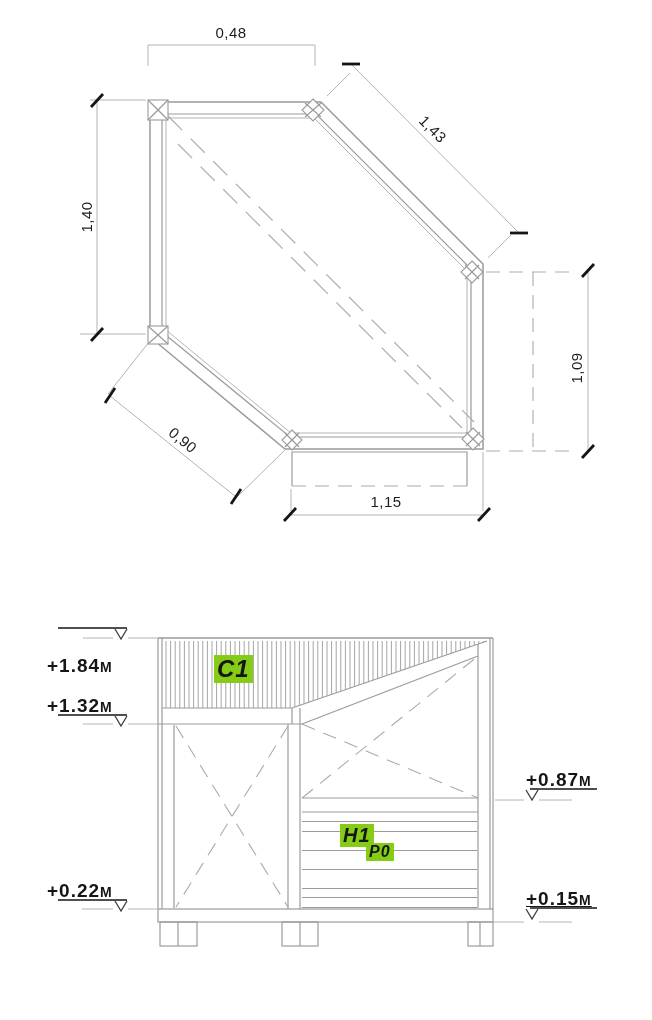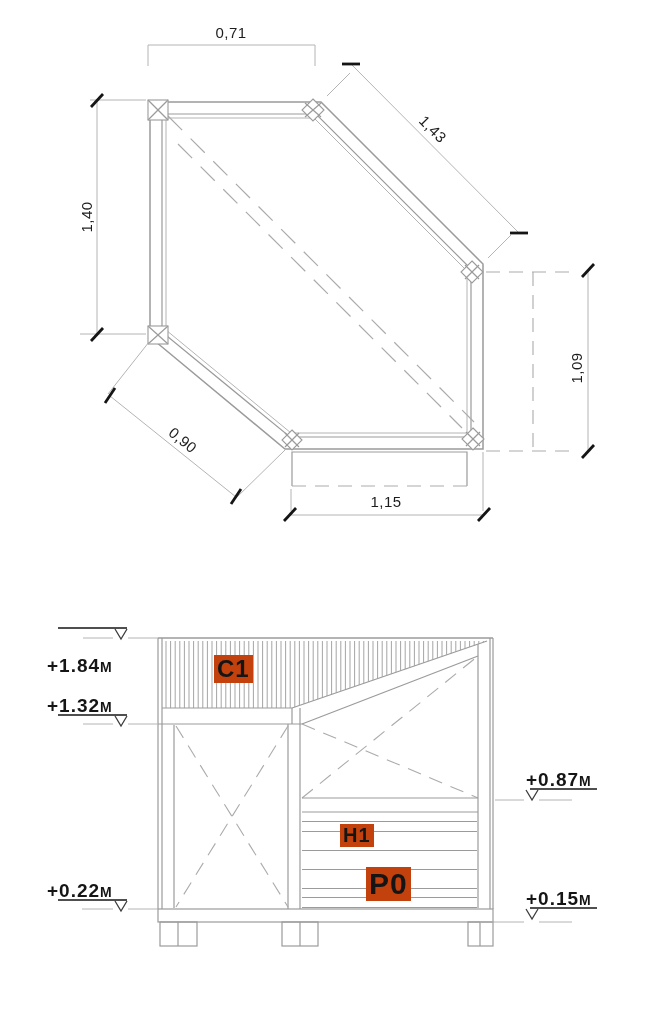--- a/index.html
+++ b/index.html
@@ -16,21 +16,21 @@
   .sd2{fill:none;stroke:var(--dash);stroke-width:1.1px;stroke-dasharray:14 9;}
   .post{fill:#fff;stroke:var(--line);stroke-width:1.1px;}
   .tick{stroke:var(--ink);stroke-width:2.8px;}
   .mark{stroke:var(--ink);stroke-width:1.6px;}
   .arr {fill:none;stroke:#3d3d3d;stroke-width:1.3px;}
   .txt{position:absolute;color:var(--ink);white-space:nowrap;}
   .dim{font-size:15px;letter-spacing:.5px;color:#1d1d1d;text-align:center;
        transform:translate(-50%,-50%);}
   .lvl{font-weight:bold;font-size:19px;letter-spacing:1px;}
   .lvl .unit{font-size:14px;}
-  .zone{font-weight:bold;letter-spacing:1px;background:#c2410c;padding:0 3px;text-align:center;}
+  .zone{font-weight:bold;letter-spacing:1px;background:#84cc16;padding:0 3px;text-align:center;font-style:italic;}
   .title{font-weight:bold;font-size:15px;letter-spacing:1px;width:200px;text-align:right;}
   .scale{font-weight:bold;font-size:17px;letter-spacing:1px;width:200px;text-align:right;}
   .p0slats{position:absolute;left:302px;top:813px;width:175px;height:95px;
     background:repeating-linear-gradient(to bottom, transparent 0, transparent 8.5px,
       var(--line) 8.5px, var(--line) 9.5px);}
 </style>
 </head>
 <body>
 
 <div id="stage">
@@ -276,31 +276,31 @@
       <line class="mark" x1="530" y1="789" x2="597" y2="789"></line>
       <polyline class="arr" points="526,790 532,800 538,790"></polyline>
       <line class="mark" x1="530" y1="908" x2="597" y2="908"></line>
       <polyline class="arr" points="526,909 532,919 538,909"></polyline>
     </g>
   </g>
 </svg>
 
 <div class="p0slats"></div>
 
-<div class="txt dim" style="left:231px;top:32px;">0,71</div>
+<div class="txt dim" style="left:231px;top:32px;">0,48</div>
 <div class="txt dim" style="left:433px;top:129px;transform:translate(-50%,-50%) rotate(45deg);">1,43</div>
 <div class="txt dim" style="left:86px;top:217px;transform:translate(-50%,-50%) rotate(-90deg);">1,40</div>
 <div class="txt dim" style="left:576px;top:368px;transform:translate(-50%,-50%) rotate(-90deg);">1,09</div>
 <div class="txt dim" style="left:183px;top:440px;transform:translate(-50%,-50%) rotate(39deg);">0,90</div>
 <div class="txt dim" style="left:386px;top:501px;">1,15</div>
 
 <div class="txt lvl" style="left:47px;top:608px;margin-top:47px;"><span>+1.84</span><span class="unit">M</span></div>
 <div class="txt lvl" style="left:47px;top:695px;"><span>+1.32</span><span class="unit">M</span></div>
 <div class="txt lvl" style="left:47px;top:880px;"><span>+0.22</span><span class="unit">M</span></div>
 <div class="txt lvl" style="left:526px;top:769px;"><span>+0.87</span><span class="unit">M</span></div>
-<div class="txt lvl" style="left:526px;top:888px;"><span>+0.15</span><span class="unit">M</span></div>
+<div class="txt lvl" style="left:526px;top:888px;text-decoration:underline;"><span>+0.15</span><span class="unit">M</span></div>
 
 <div class="txt zone" style="left:214px;top:655px;font-size:24px;">C1</div>
 <div class="txt zone" style="left:340px;top:824px;font-size:20px;">H1</div>
-<div class="txt zone" style="left:366px;top:843px;font-size:30px;margin-top:24px;">P0</div>
+<div class="txt zone" style="left:366px;top:843px;font-size:16px;">P0</div>
 
 
 </div>
 
 </body></html>

